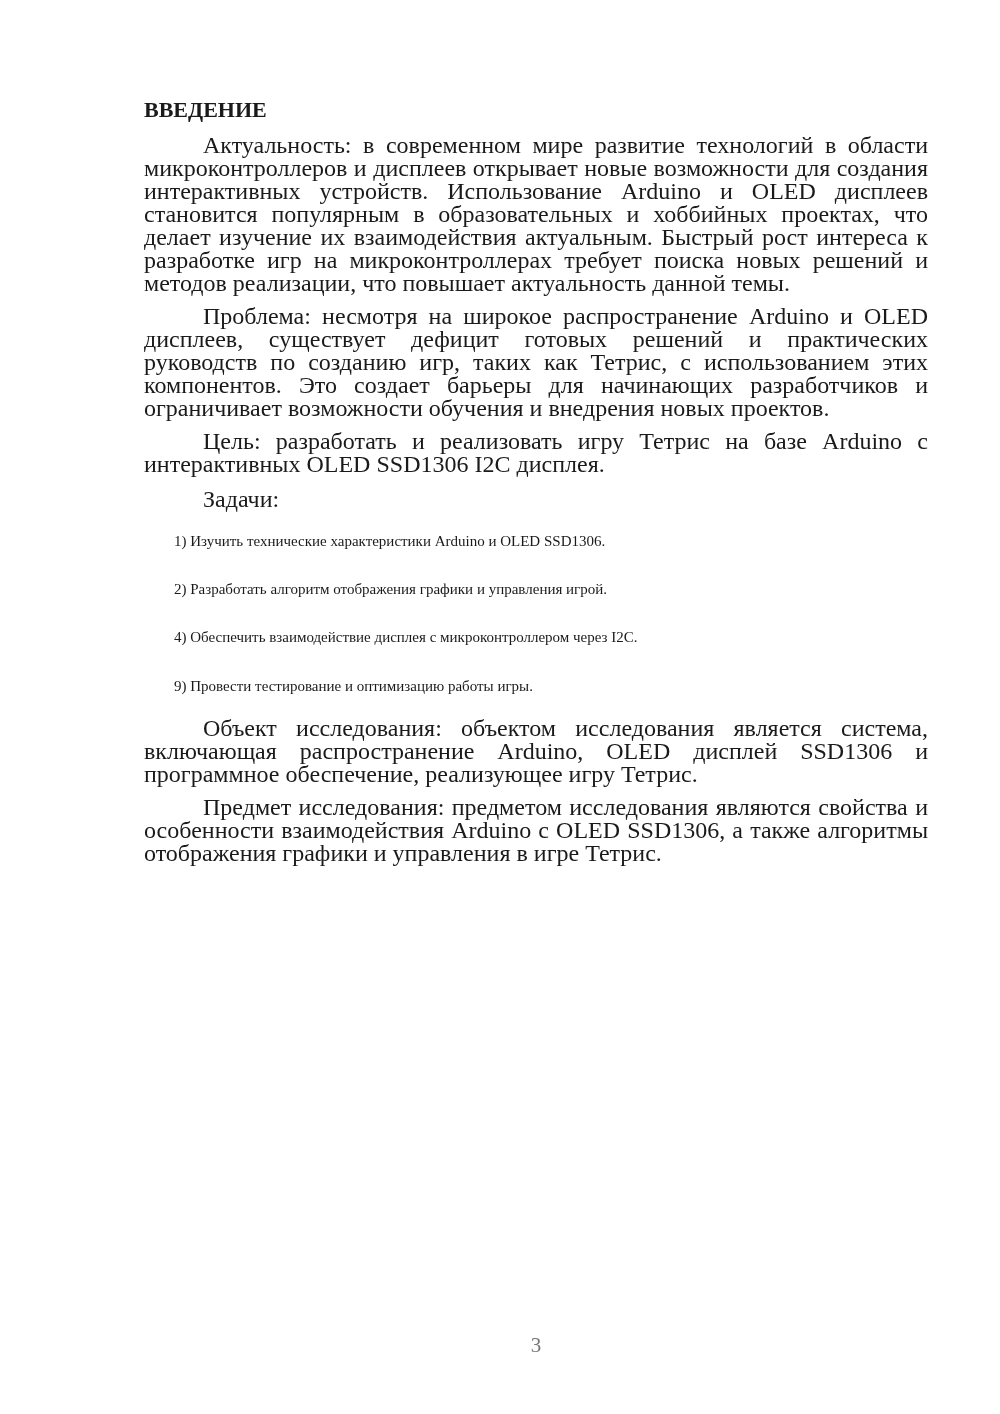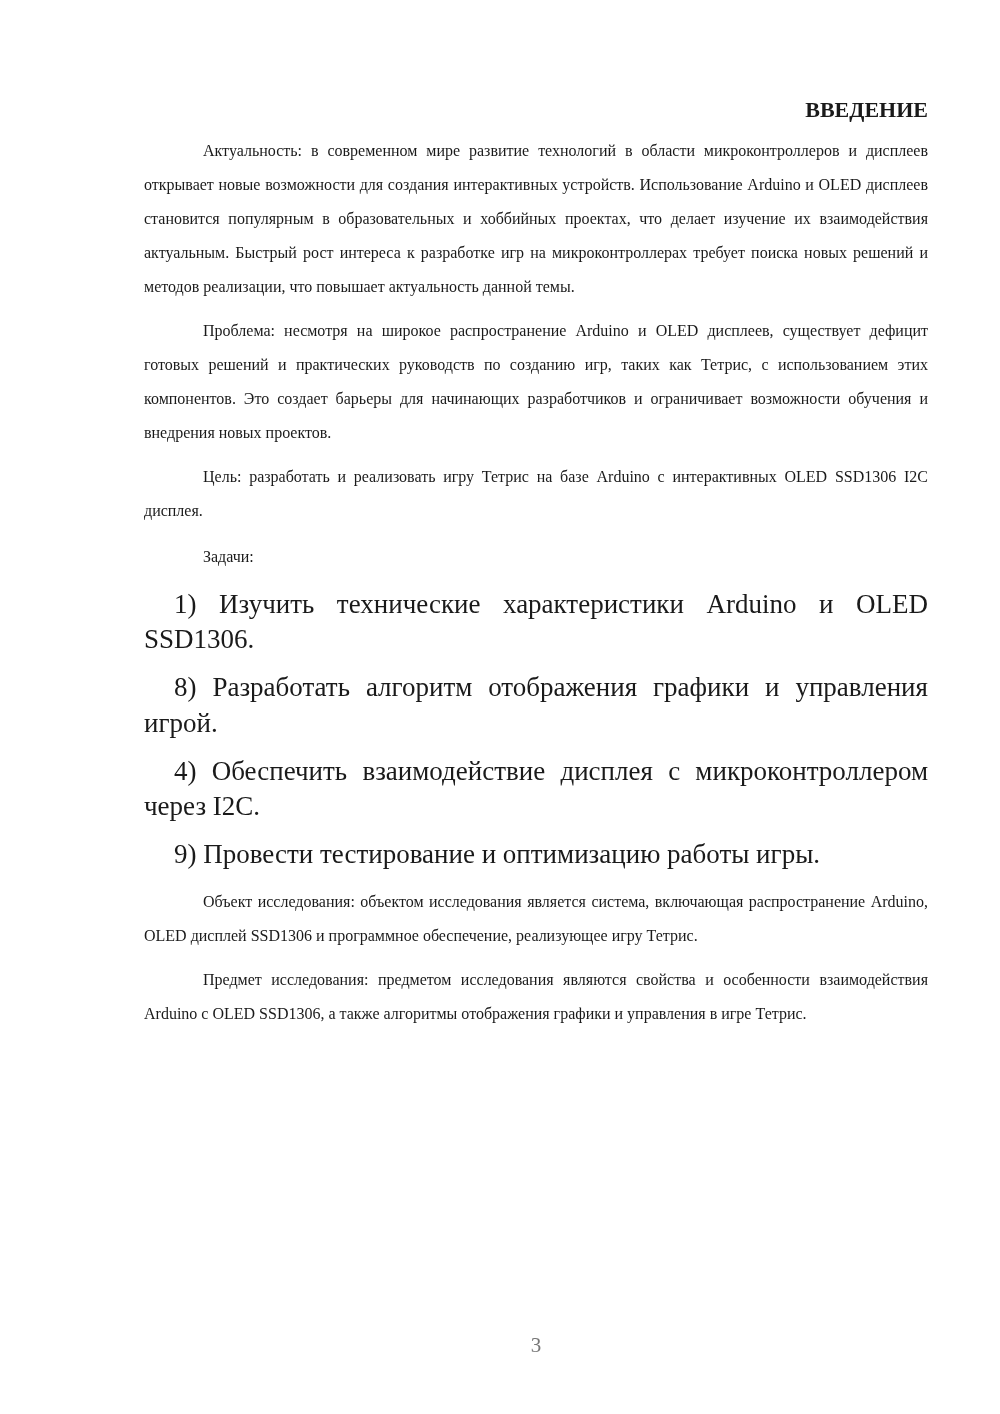--- a/index.html
+++ b/index.html
@@ -15,40 +15,40 @@
       font-family: "Liberation Serif", "DejaVu Serif", serif;
       color: #1a1a1a;
     }
     .page {
       position: absolute;
       left: 144px;
       top: 92px;
       width: 784px;
     }
     .title {
-      text-align: right;
+      text-align: left;
       font-weight: bold;
       font-size: 22px;
       line-height: 36px;
       margin: 0 0 6px 0;
       padding-left: 0;
     }
     .para {
-      font-size: 16px;
-      line-height: 34px;
+      font-size: 24px;
+      line-height: 23px;
       text-align: justify;
       text-indent: 59px;
       margin: 0 0 10px 0;
     }
     .para.task-label {
       margin-bottom: 13px;
       margin-top: 12px;
     }
     .task {
-      font-size: 27px;
+      font-size: 15px;
       line-height: 35.2px;
       text-align: justify;
       text-indent: 30px;
       margin: 0 0 13px 0;
     }
     .page-number {
       position: absolute;
       left: 0;
       width: 1072px;
       top: 1333px;
@@ -66,21 +66,21 @@
   <p class="para">Актуальность: в современном мире развитие технологий в области микроконтроллеров и дисплеев открывает новые возможности для создания интерактивных устройств. Использование Arduino и OLED дисплеев становится популярным в образовательных и хоббийных проектах, что делает изучение их взаимодействия актуальным. Быстрый рост интереса к разработке игр на микроконтроллерах требует поиска новых решений и методов реализации, что повышает актуальность данной темы.</p>
 
   <p class="para">Проблема: несмотря на широкое распространение Arduino и OLED дисплеев, существует дефицит готовых решений и практических руководств по созданию игр, таких как Тетрис, с использованием этих компонентов. Это создает барьеры для начинающих разработчиков и ограничивает возможности обучения и внедрения новых проектов.</p>
 
   <p class="para">Цель: разработать и реализовать игру Тетрис на базе Arduino с интерактивных OLED SSD1306 I2C дисплея.</p>
 
   <p class="para task-label">Задачи:</p>
 
   <div>
     <p class="task">1) Изучить технические характеристики Arduino и OLED SSD1306.</p>
-    <p class="task">8) Разработать алгоритм отображения графики и управления игрой.</p>
+    <p class="task">2) Разработать алгоритм отображения графики и управления игрой.</p>
     <p class="task">4) Обеспечить взаимодействие дисплея с микроконтроллером через I2C.</p>
     <p class="task">9) Провести тестирование и оптимизацию работы игры.</p>
   </div>
 
   <p class="para">Объект исследования: объектом исследования является система, включающая распространение Arduino, OLED дисплей SSD1306 и программное обеспечение, реализующее игру Тетрис.</p>
 
   <p class="para">Предмет исследования: предметом исследования являются свойства и особенности взаимодействия Arduino с OLED SSD1306, а также алгоритмы отображения графики и управления в игре Тетрис.</p>
 </div>
 
 <div class="page-number">3</div>

